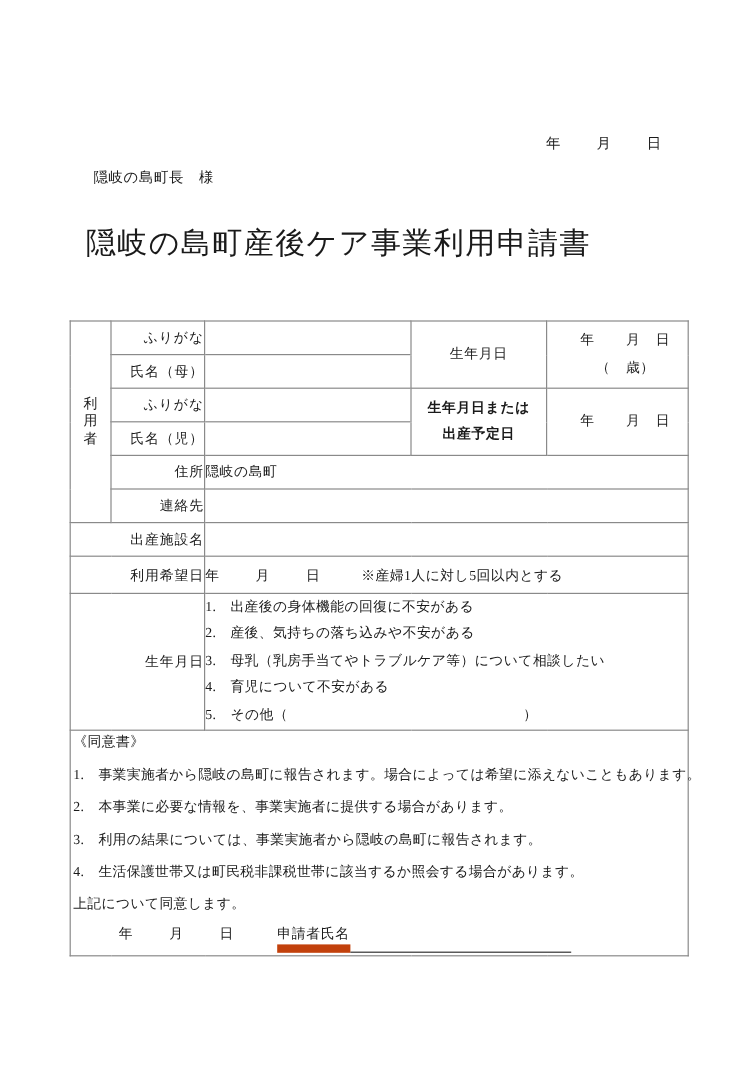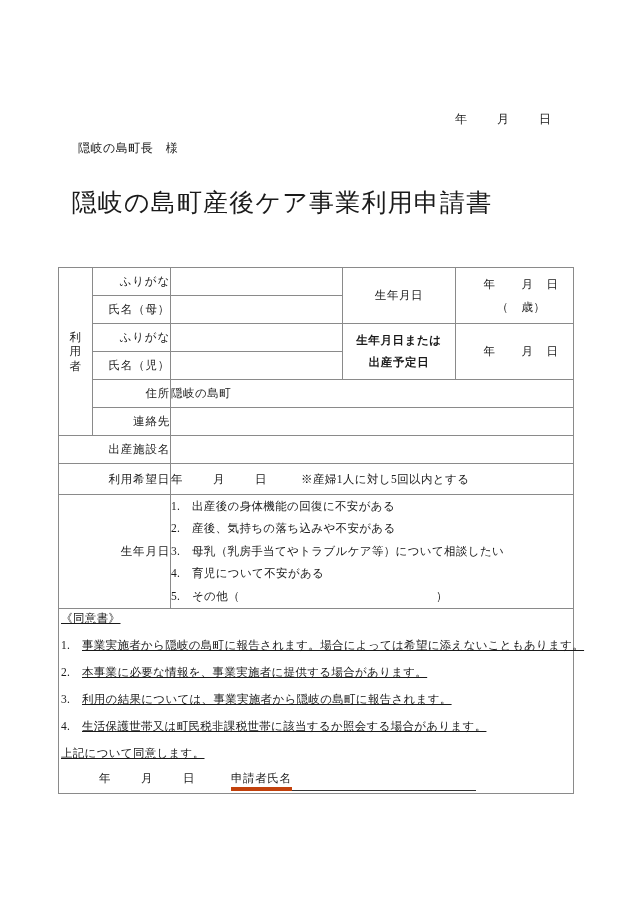--- a/index.html
+++ b/index.html
@@ -155,21 +155,20 @@
   }
   .reason-item .num {
     display: inline-block;
     width: 21px;
   }
   .other-tail { display: inline-block; width: 196px; }
 
   
   .consent-cell {
     padding: 8px 0 10px 10px;
-    text-decoration: underline;
   }
   .consent-head {
     letter-spacing: 0.4px;
     padding: 2px 0 6px 2px;
   }
   .consent-item {
     padding: 6px 0 6px 2px;
     letter-spacing: 0.3px;
     white-space: nowrap;
   }
@@ -185,21 +184,21 @@
     padding: 8px 0 2px 40px;
     white-space: nowrap;
     letter-spacing: 0.4px;
   }
   .sign-line i { font-style: normal; display: inline-block; }
   .sg-y { width: 42px; }
   .sg-m { width: 42px; }
   .sg-gap { width: 48px; }
   .sign-name {
     display: inline-block;
-    border-bottom: 4px solid #c2410c;
+    border-bottom: 7px solid #c2410c;
     padding-bottom: 1px;
     letter-spacing: 0.6px;
   }
   .sign-rule {
     display: inline-block;
     width: 184px;
     border-bottom: 1px solid #333;
     margin-left: 0;
     vertical-align: bottom;
     height: 13px;

